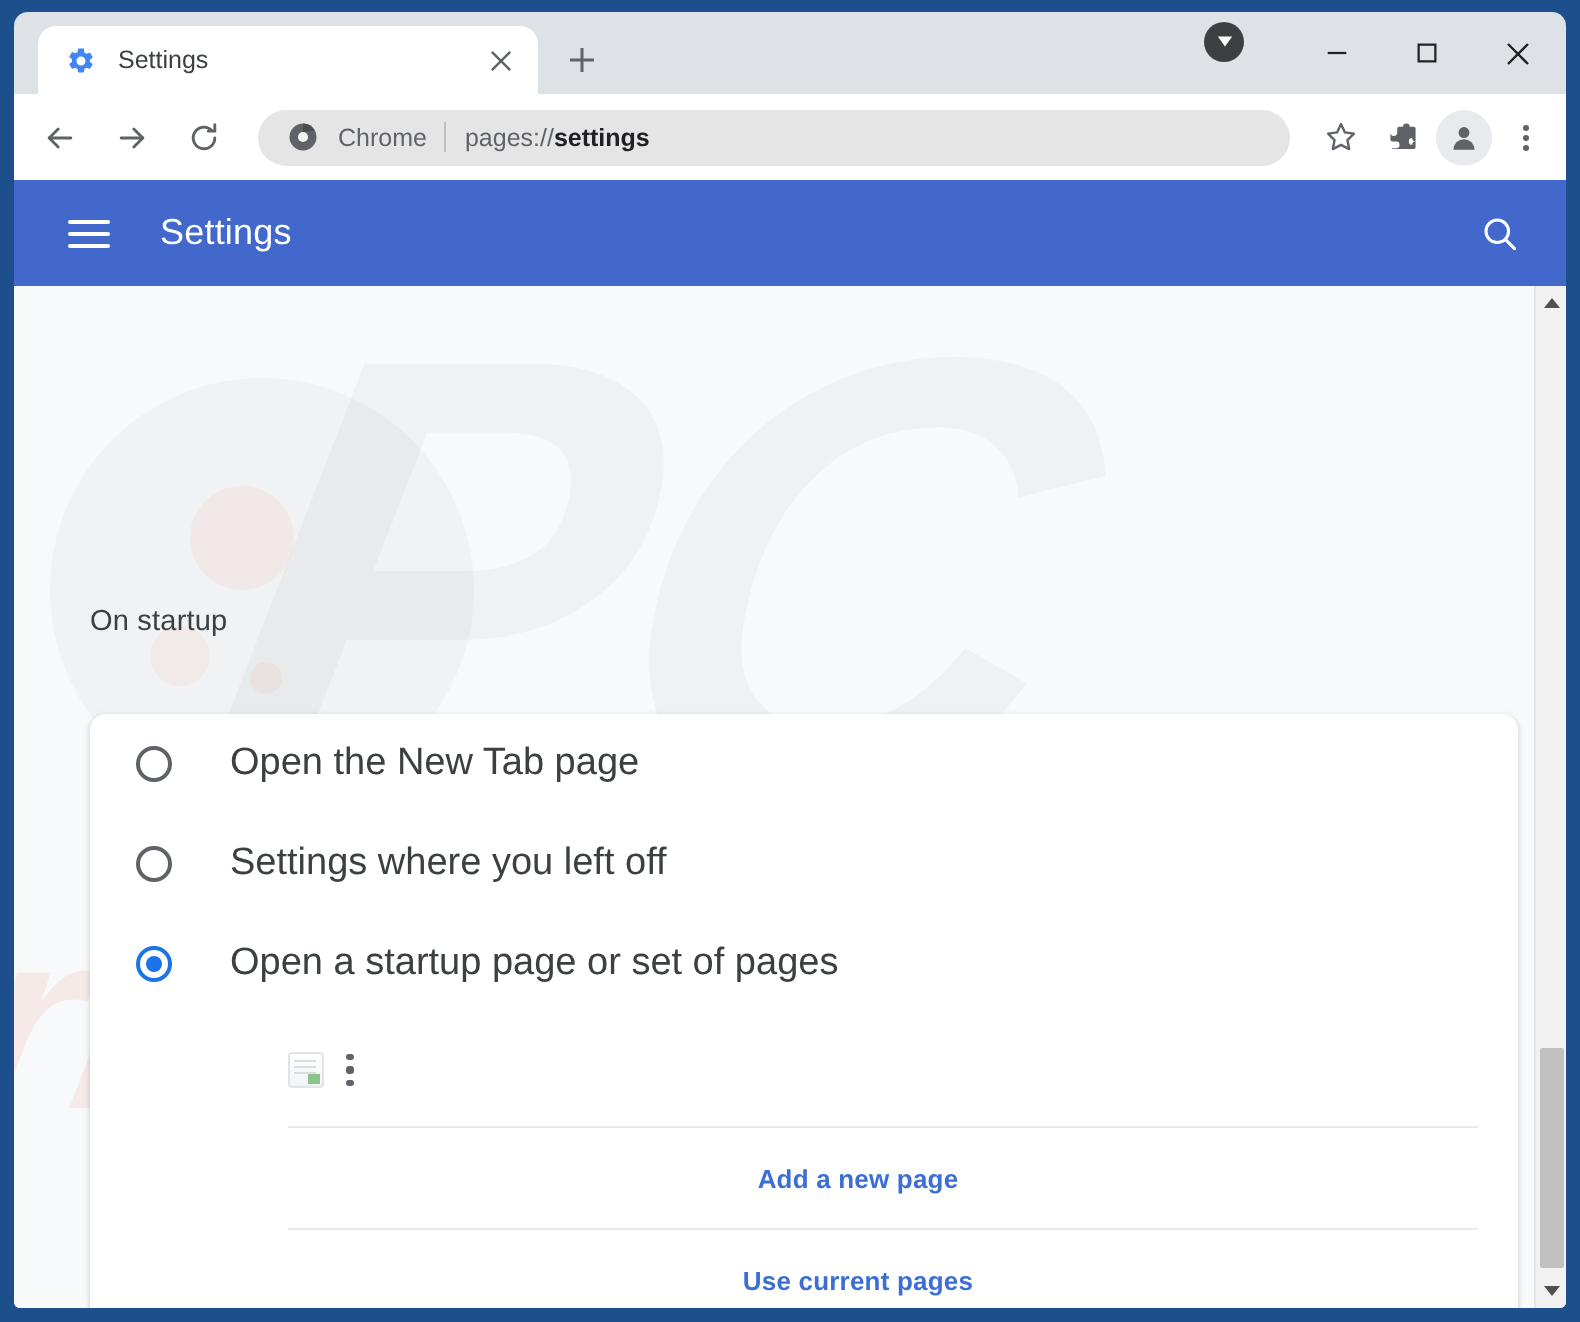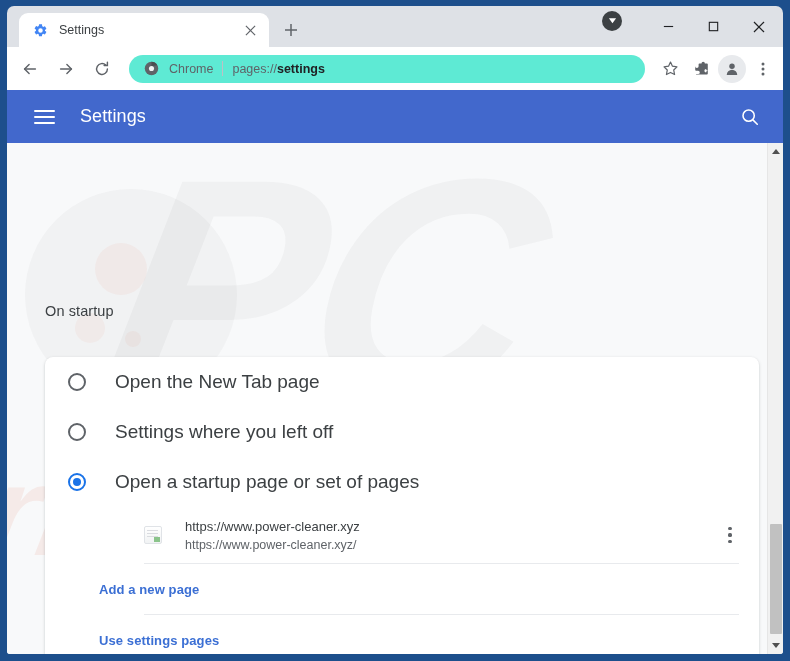--- a/index.html
+++ b/index.html
@@ -98,21 +98,21 @@
     width: 30px; height: 30px;
     margin-right: 6px;
     display: flex; align-items: center; justify-content: center;
     color: #5f6368;
     border-radius: 50%;
   }
   .omnibox {
     flex: 1 1 auto;
     height: 28px;
     margin: 0 8px 0 6px;
-    background: #5eead4;
+    background: #e5e5e5;
     border-radius: 14px;
     display: flex; align-items: center;
     padding: 0 14px;
     overflow: hidden;
   }
   .chrome-glyph {
     width: 16px; height: 16px;
     flex: 0 0 16px;
     display: flex; align-items: center; justify-content: center;
   }
@@ -347,20 +347,21 @@
   .divider {
     height: 1px;
     background: #e8eaed;
     margin-left: 99px;
     margin-right: 20px;
   }
   .link-row {
     display: flex; align-items: center;
     height: 50px;
     padding-left: 54px;
+    justify-content: center;
   }
   .link {
     font-size: 13px;
     color: #3b6fd4;
     font-weight: 600;
     letter-spacing: .1px;
   }
 
   
   .scrollbar {
@@ -544,41 +545,37 @@
             <span class="radio-label">Settings where you left off</span>
           </div>
 
           <div class="radio-row">
             <span class="radio checked"></span>
             <span class="radio-label">Open a startup page or set of pages</span>
           </div>
 
           <div class="url-row">
             <span class="fav"></span>
-            <span class="url-texts">
-              <span class="url-title">https://www.power-cleaner.xyz</span>
-              <span class="url-sub">https://www.power-cleaner.xyz/</span>
-            </span>
             <span class="kebab">
               <i></i>
                 <i></i>
                 <i></i>
             </span>
           </div>
 
           <div class="divider"></div>
 
           <div class="link-row">
             <span class="link">Add a new page</span>
           </div>
 
           <div class="divider"></div>
 
           <div class="link-row">
-            <span class="link">Use settings pages</span>
+            <span class="link">Use current pages</span>
           </div>
 
         </div>
 
       </div>
 
       <div class="scrollbar">
         <div class="sb-arrow">
           <span class="tri up"></span>
         </div>

